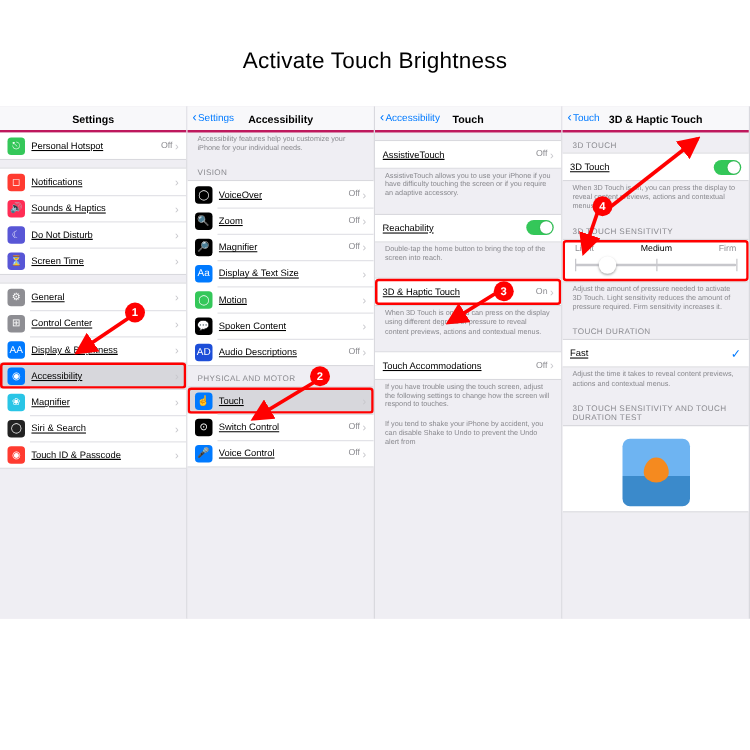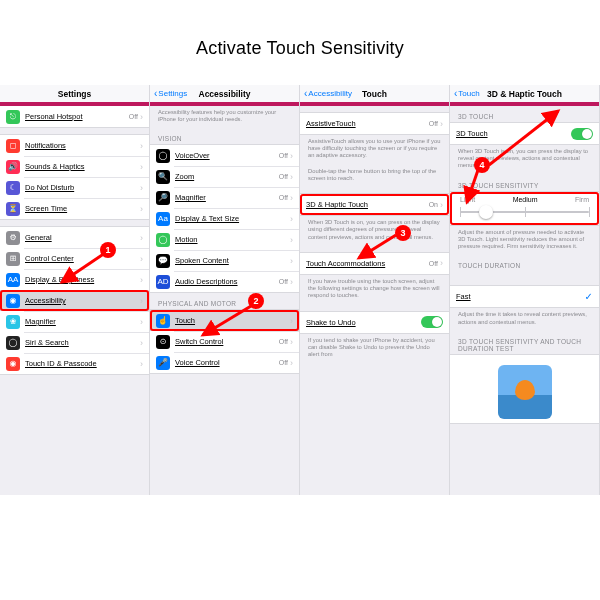--- a/index.html
+++ b/index.html
@@ -1,21 +1,21 @@
 <!DOCTYPE html>
 <html><head>
 <meta charset="utf-8">
 <style>
   * { box-sizing: border-box; margin: 0; padding: 0; }
   body { font-family: -apple-system, "Helvetica Neue", Arial, sans-serif; background: #fff; width: 600px; height: 600px; overflow: hidden; }
   .page-title { text-align: center; font-size: 18px; font-weight: 500; padding: 38px 0 26px; letter-spacing: .2px; }
   .columns { display: flex; width: 100%; height: 410px; overflow: hidden; background: #efeef3; position: relative; }
   .col { flex: 0 0 25%; min-width: 0; background: #efeef3; display: flex; flex-direction: column; border-right: 1px solid #d9d9de; font-size: 7.5px; }
   .col:last-child { border-right: none; }
-  .nav { display: flex; align-items: center; justify-content: center; position: relative; background: #f8f8fa; height: 21px; border-bottom: 4px solid #be185d; }
+  .nav { display: flex; align-items: center; justify-content: center; position: relative; background: #f8f8fa; height: 21px; border-bottom: 2px solid #be185d; }
   .nav-title { font-weight: 600; font-size: 8.5px; }
   .nav-back { position: absolute; left: 4px; color: #007aff; display: flex; align-items: center; gap: 1px; font-size: 8px; }
   .nav-back .chev { font-size: 10px; line-height: 1; }
   .group { background: #fff; border-top: 1px solid #d9d9de; border-bottom: 1px solid #d9d9de; margin-top: 6px; }
   .group-first { margin-top: 0; border-top: none; }
   .group-header { font-size: 6.5px; color: #8a8a8f; padding: 7px 8px 2px; letter-spacing: .3px; }
   .row { display: flex; align-items: center; height: 21px; padding: 0 6px; position: relative; background: #fff; }
   .row + .row::before { content: ""; position: absolute; left: 24px; right: 0; top: 0; height: 1px; background: #e3e3e8; }
   .row.noicon + .row.noicon::before { left: 8px; }
   .icon { width: 14px; height: 14px; border-radius: 3px; margin-right: 5px; flex: 0 0 auto; display: flex; align-items: center; justify-content: center; color: #fff; font-size: 8px; }
@@ -40,21 +40,21 @@
   
   .marker { position: absolute; width: 16px; height: 16px; background: #ff0000; color: #fff; font-size: 9px; font-weight: 600; border-radius: 50%; display: flex; align-items: center; justify-content: center; z-index: 20; pointer-events: none; }
   .arrows { position: absolute; inset: 0; pointer-events: none; z-index: 15; }
   .preview-img { width: 54px; height: 54px; border-radius: 6px; background: linear-gradient(180deg,#6eb4f2 0%,#6eb4f2 55%,#3b8acb 55%,#3b8acb 100%); margin: 6px auto 0; position: relative; overflow: hidden; }
   .preview-img::after { content:""; position:absolute; left:50%; top:42%; width:20px; height:20px; background:#f58a1f; border-radius:50% 50% 50% 50% / 60% 60% 40% 40%; transform:translate(-50%,-40%); }
   .col .scroll { overflow: hidden; flex: 1 1 auto; }
 </style>
 </head>
 <body>
 
-<div class="page-title">Activate Touch Sensitivity</div>
+<div class="page-title">Activate Touch Brightness</div>
 
 <div class="columns">
 
   <div class="col">
     <div class="nav">
       <span class="nav-title">Settings</span>
     </div>
     <div class="scroll">
       <div class="group group-first">
         <div class="row">
@@ -211,43 +211,43 @@
     </div>
     <div class="scroll">
       <div class="group">
         <div class="row noicon">
             <span class="row-label">AssistiveTouch</span>
             <span class="row-val">Off</span>
             <span class="chev-right">›</span>
           </div>
       </div>
       <div class="desc">AssistiveTouch allows you to use your iPhone if you have difficulty touching the screen or if you require an adaptive accessory.</div>
+      <div class="group">
+        <div class="row noicon">
+            <span class="row-label">Reachability</span>
+            <div class="toggle on"></div>
+          </div>
+      </div>
       <div class="desc">Double-tap the home button to bring the top of the screen into reach.</div>
       <div class="group hl">
         <div class="row noicon">
             <span class="row-label">3D &amp; Haptic Touch</span>
             <span class="row-val">On</span>
             <span class="chev-right">›</span>
           </div>
       </div>
       <div class="desc">When 3D Touch is on, you can press on the display using different degrees of pressure to reveal content previews, actions and contextual menus.</div>
       <div class="group">
         <div class="row noicon">
             <span class="row-label">Touch Accommodations</span>
             <span class="row-val">Off</span>
             <span class="chev-right">›</span>
           </div>
       </div>
       <div class="desc">If you have trouble using the touch screen, adjust the following settings to change how the screen will respond to touches.</div>
-      <div class="group">
-        <div class="row noicon">
-            <span class="row-label">Shake to Undo</span>
-            <div class="toggle on"></div>
-          </div>
-      </div>
       <div class="desc">If you tend to shake your iPhone by accident, you can disable Shake to Undo to prevent the Undo alert from</div>
     </div>
   </div>
 
   <div class="col">
     <div class="nav">
       <div class="nav-back">
           <span class="chev">‹</span>
           <span>Touch</span>
         </div>
@@ -272,21 +272,21 @@
         <div class="slider">
           <div class="slider-track"></div>
           <div class="slider-tick" style="left:0%"></div>
           <div class="slider-tick" style="left:50%"></div>
           <div class="slider-tick" style="left:100%"></div>
           <div class="slider-thumb" style="left:20%"></div>
         </div>
       </div>
       <div class="desc">Adjust the amount of pressure needed to activate 3D Touch. Light sensitivity reduces the amount of pressure required. Firm sensitivity increases it.</div>
       <div class="group-header">TOUCH DURATION</div>
-      <div class="group" style="margin-top:14px">
+      <div class="group" style="margin-top:0">
         <div class="row noicon">
             <span class="row-label">Fast</span>
             <span class="check">✓</span>
           </div>
       </div>
       <div class="desc">Adjust the time it takes to reveal content previews, actions and contextual menus.</div>
       <div class="group-header">3D TOUCH SENSITIVITY AND TOUCH DURATION TEST</div>
       <div class="group" style="margin-top:0; padding:4px 0">
         <div class="preview-img"></div>
       </div>

